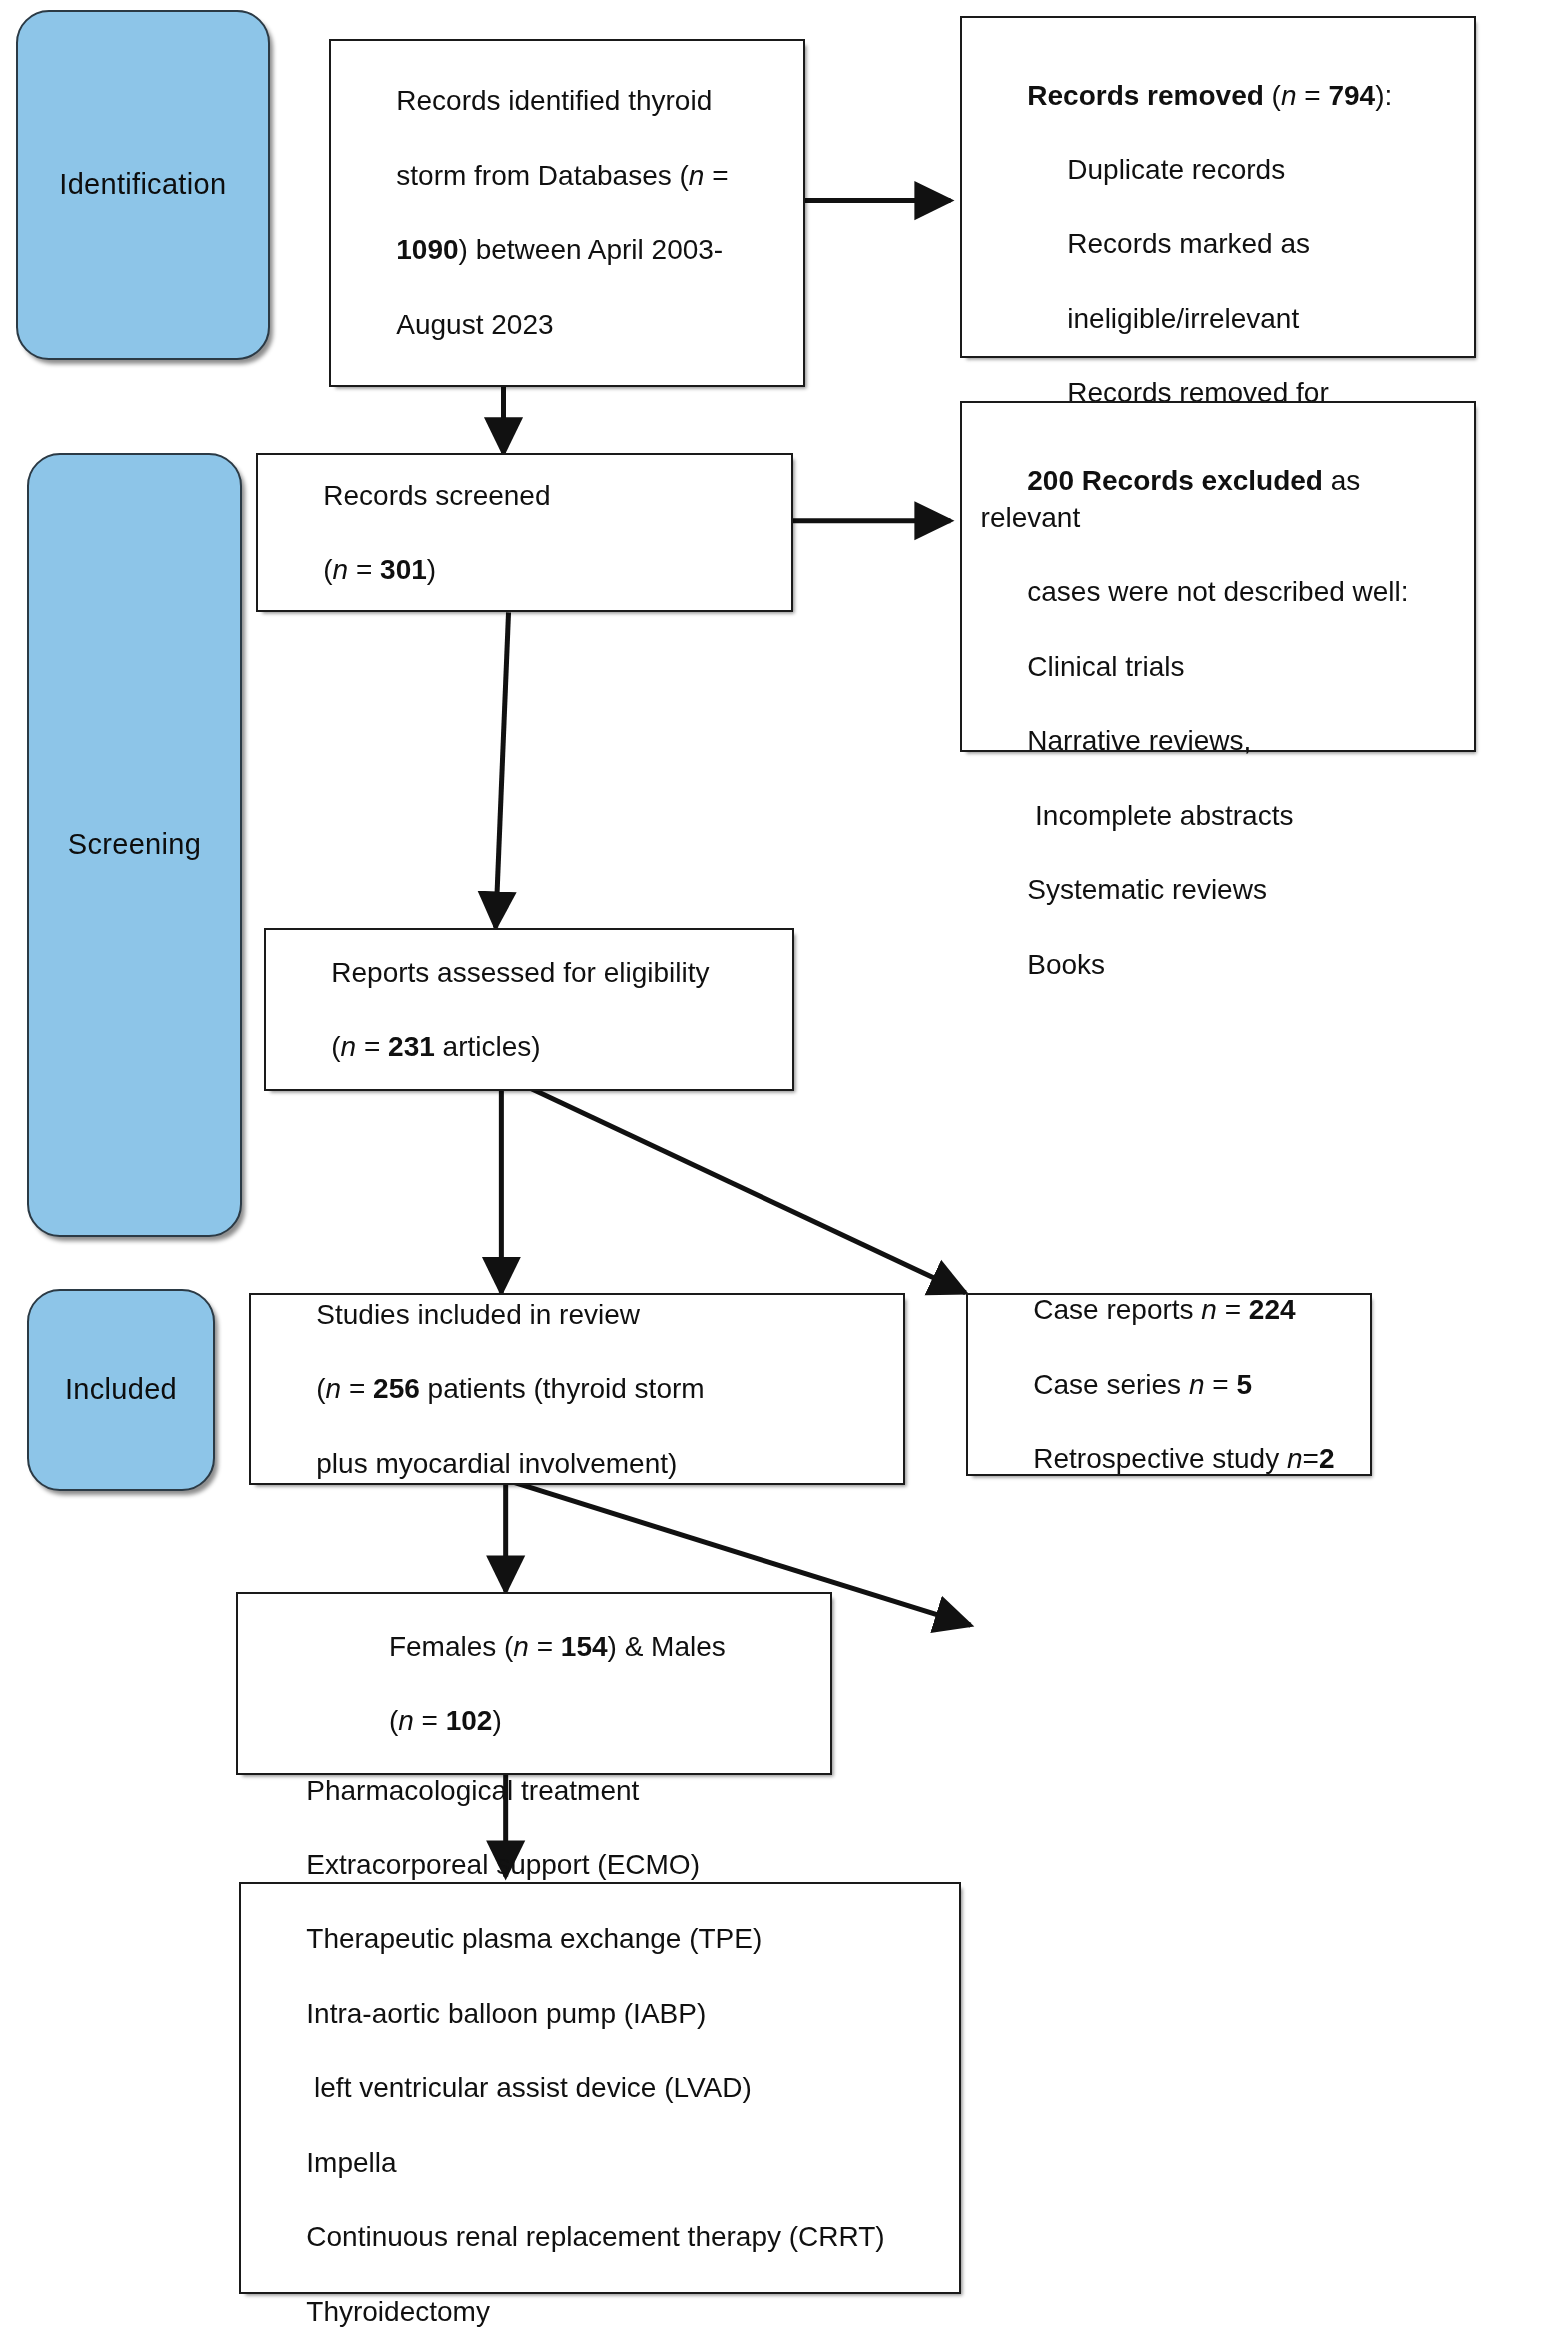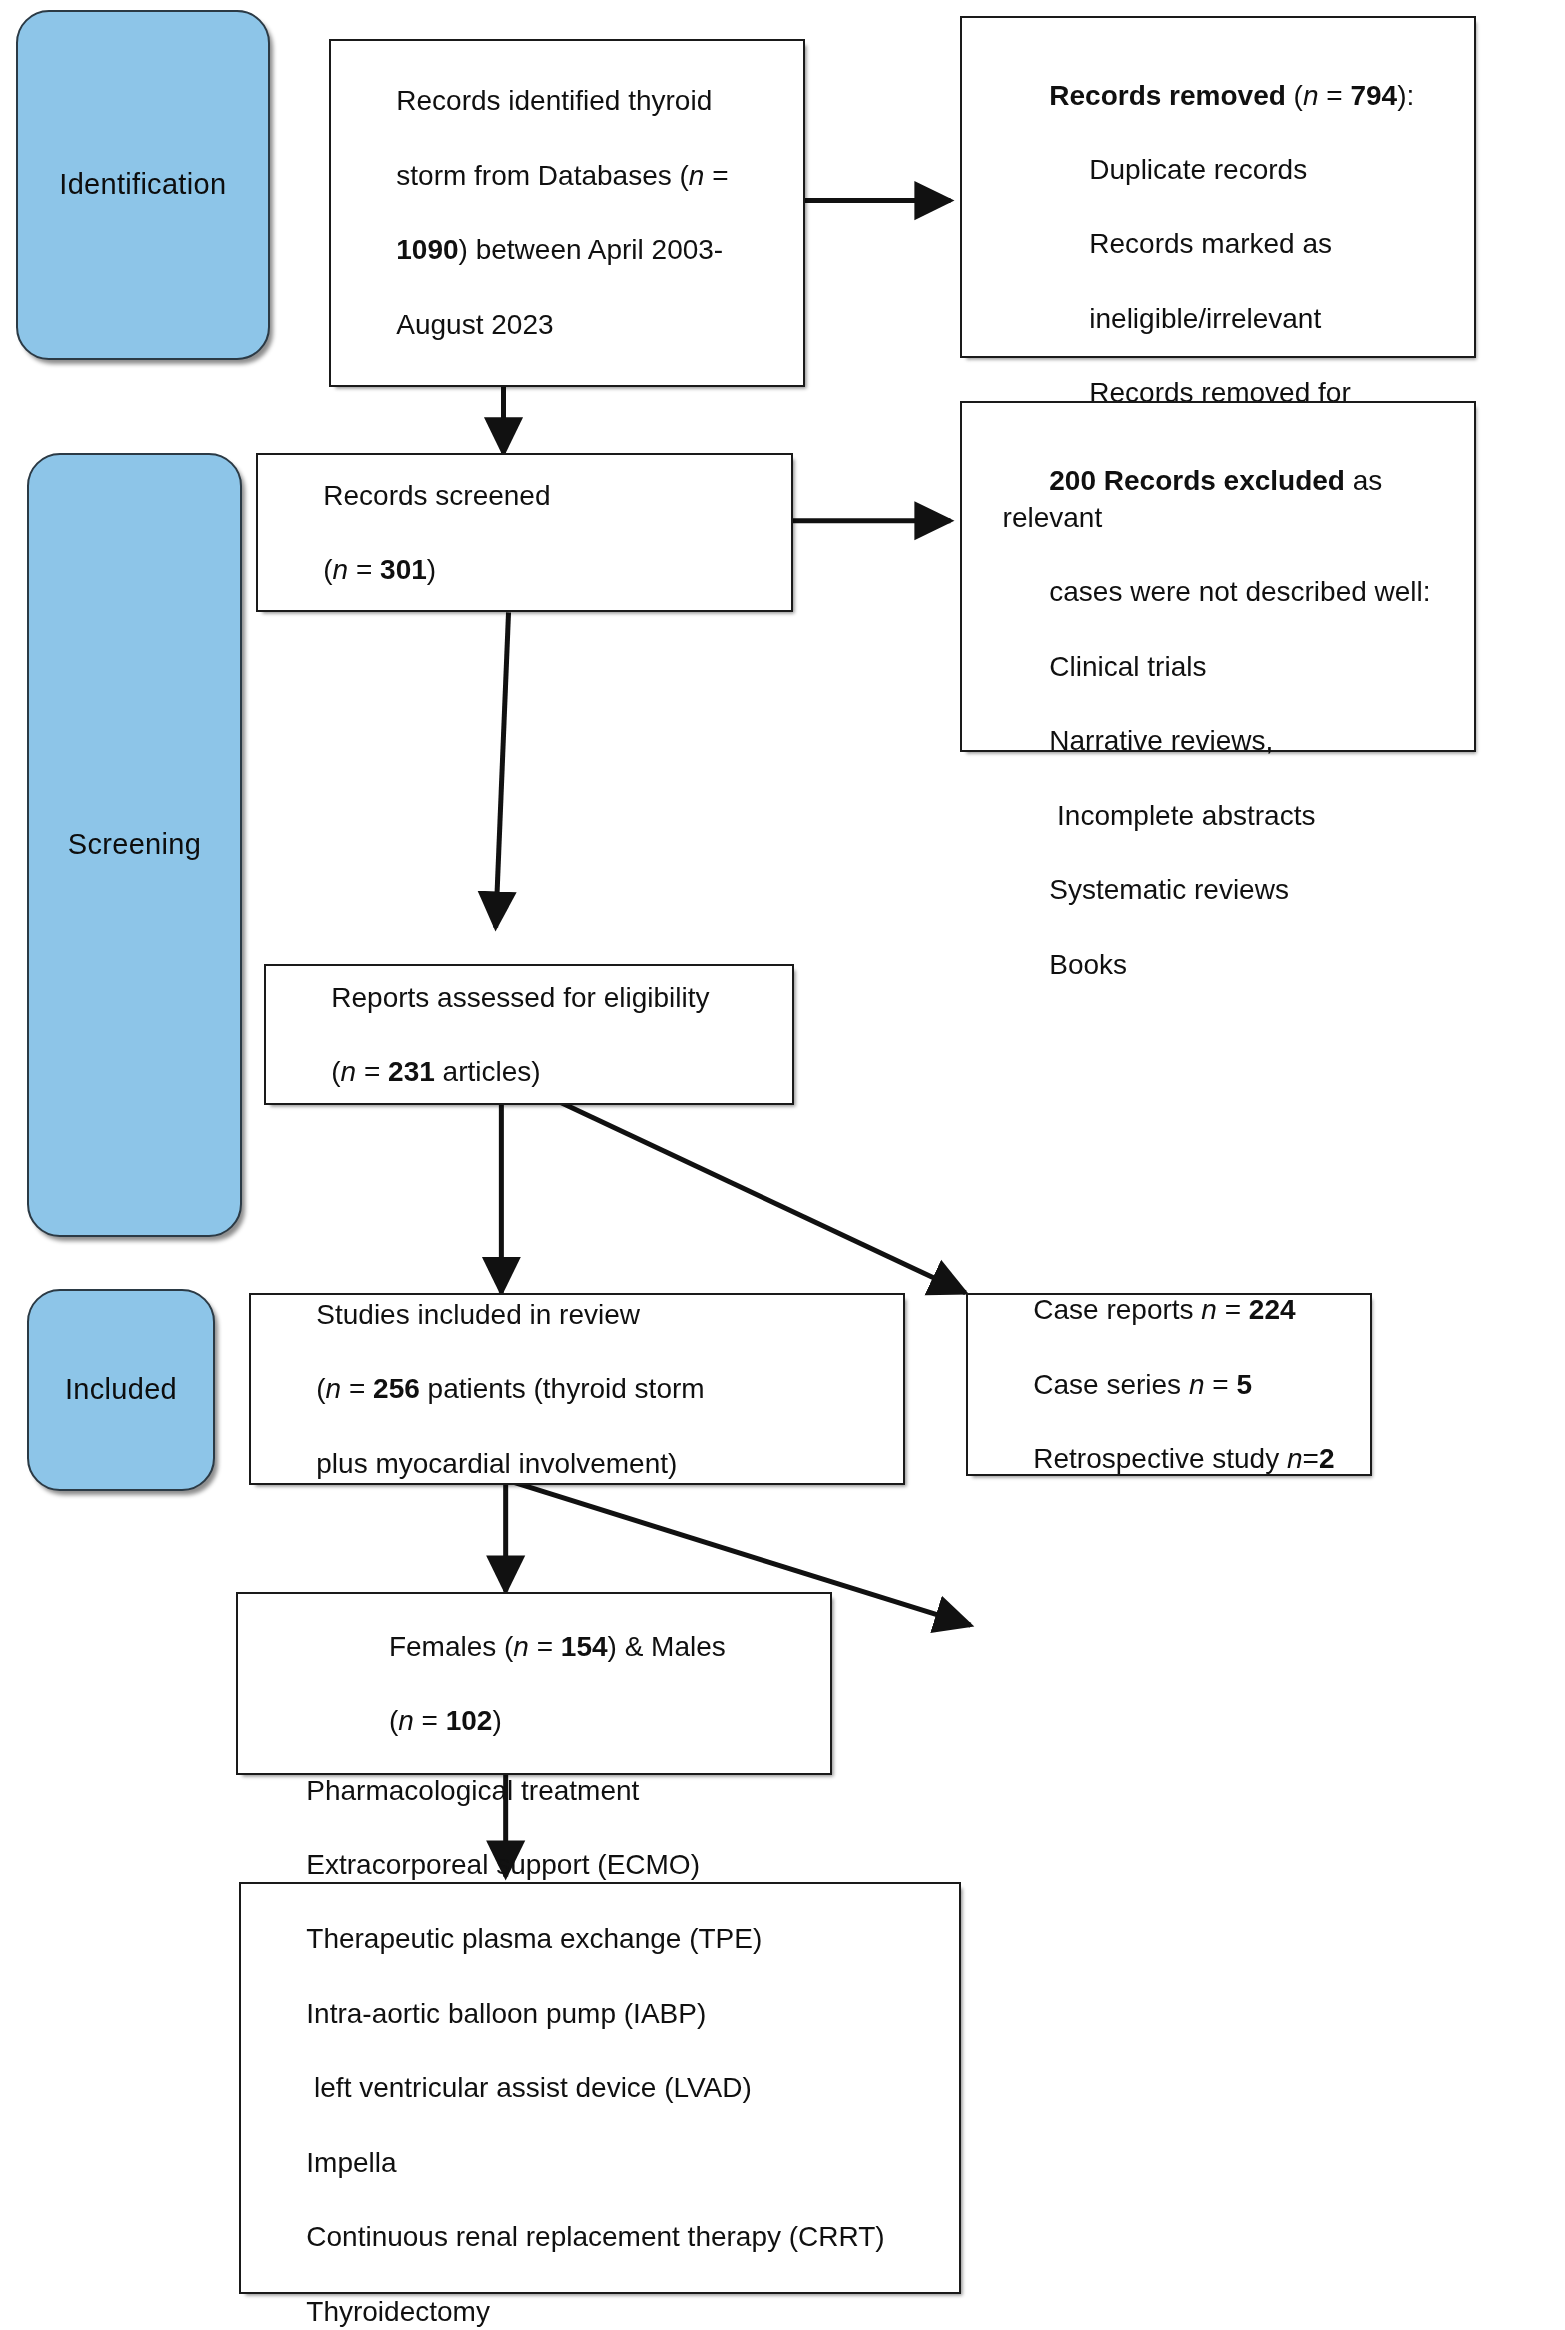--- a/index.html
+++ b/index.html
@@ -53,21 +53,21 @@
     line-height: 1.33;
     color: #101010;
     padding: 0 18.6px;
     white-space: pre-wrap;
   }
   em.n { font-style: italic; }
   b { font-weight: bold; }
 
   
   .box.top { justify-content: flex-start; }
-  .box.top .txt { padding-top: 21.5px; margin-left: 22px; }
+  .box.top .txt { padding-top: 21.5px; }
 
   
   #arrows {
     position: absolute;
     left: 0; top: 0;
     width: 1565px;
     height: 2330px;
     pointer-events: none;
   }
 </style>
@@ -147,21 +147,21 @@
       <b>200 Records excluded</b><span> as relevant</span><br>
       <span>cases were not described well:</span><br>
       <span>Clinical trials</span><br>
       <span>Narrative reviews,</span><br>
       <span> Incomplete abstracts</span><br>
       <span>Systematic reviews</span><br>
       <span>Books</span>
     </div>
   </div>
 
-  <div class="box" style="left:264px; top:964px; width:530px; height:141px;">
+  <div class="box" style="left:264px; top:928px; width:530px; height:163px;">
     <div class="txt">
       <span>Reports assessed for eligibility</span><br>
       <span>(</span><em class="n">n</em><span> = </span><b>231</b><span> articles)</span>
     </div>
   </div>
 
   <div class="box" style="left:249px; top:1293px; width:656px; height:192px;">
     <div class="txt">
       <span>Studies included in review</span><br>
       <span>(</span><em class="n">n</em><span> = </span><b>256</b><span> patients (thyroid storm</span><br>

